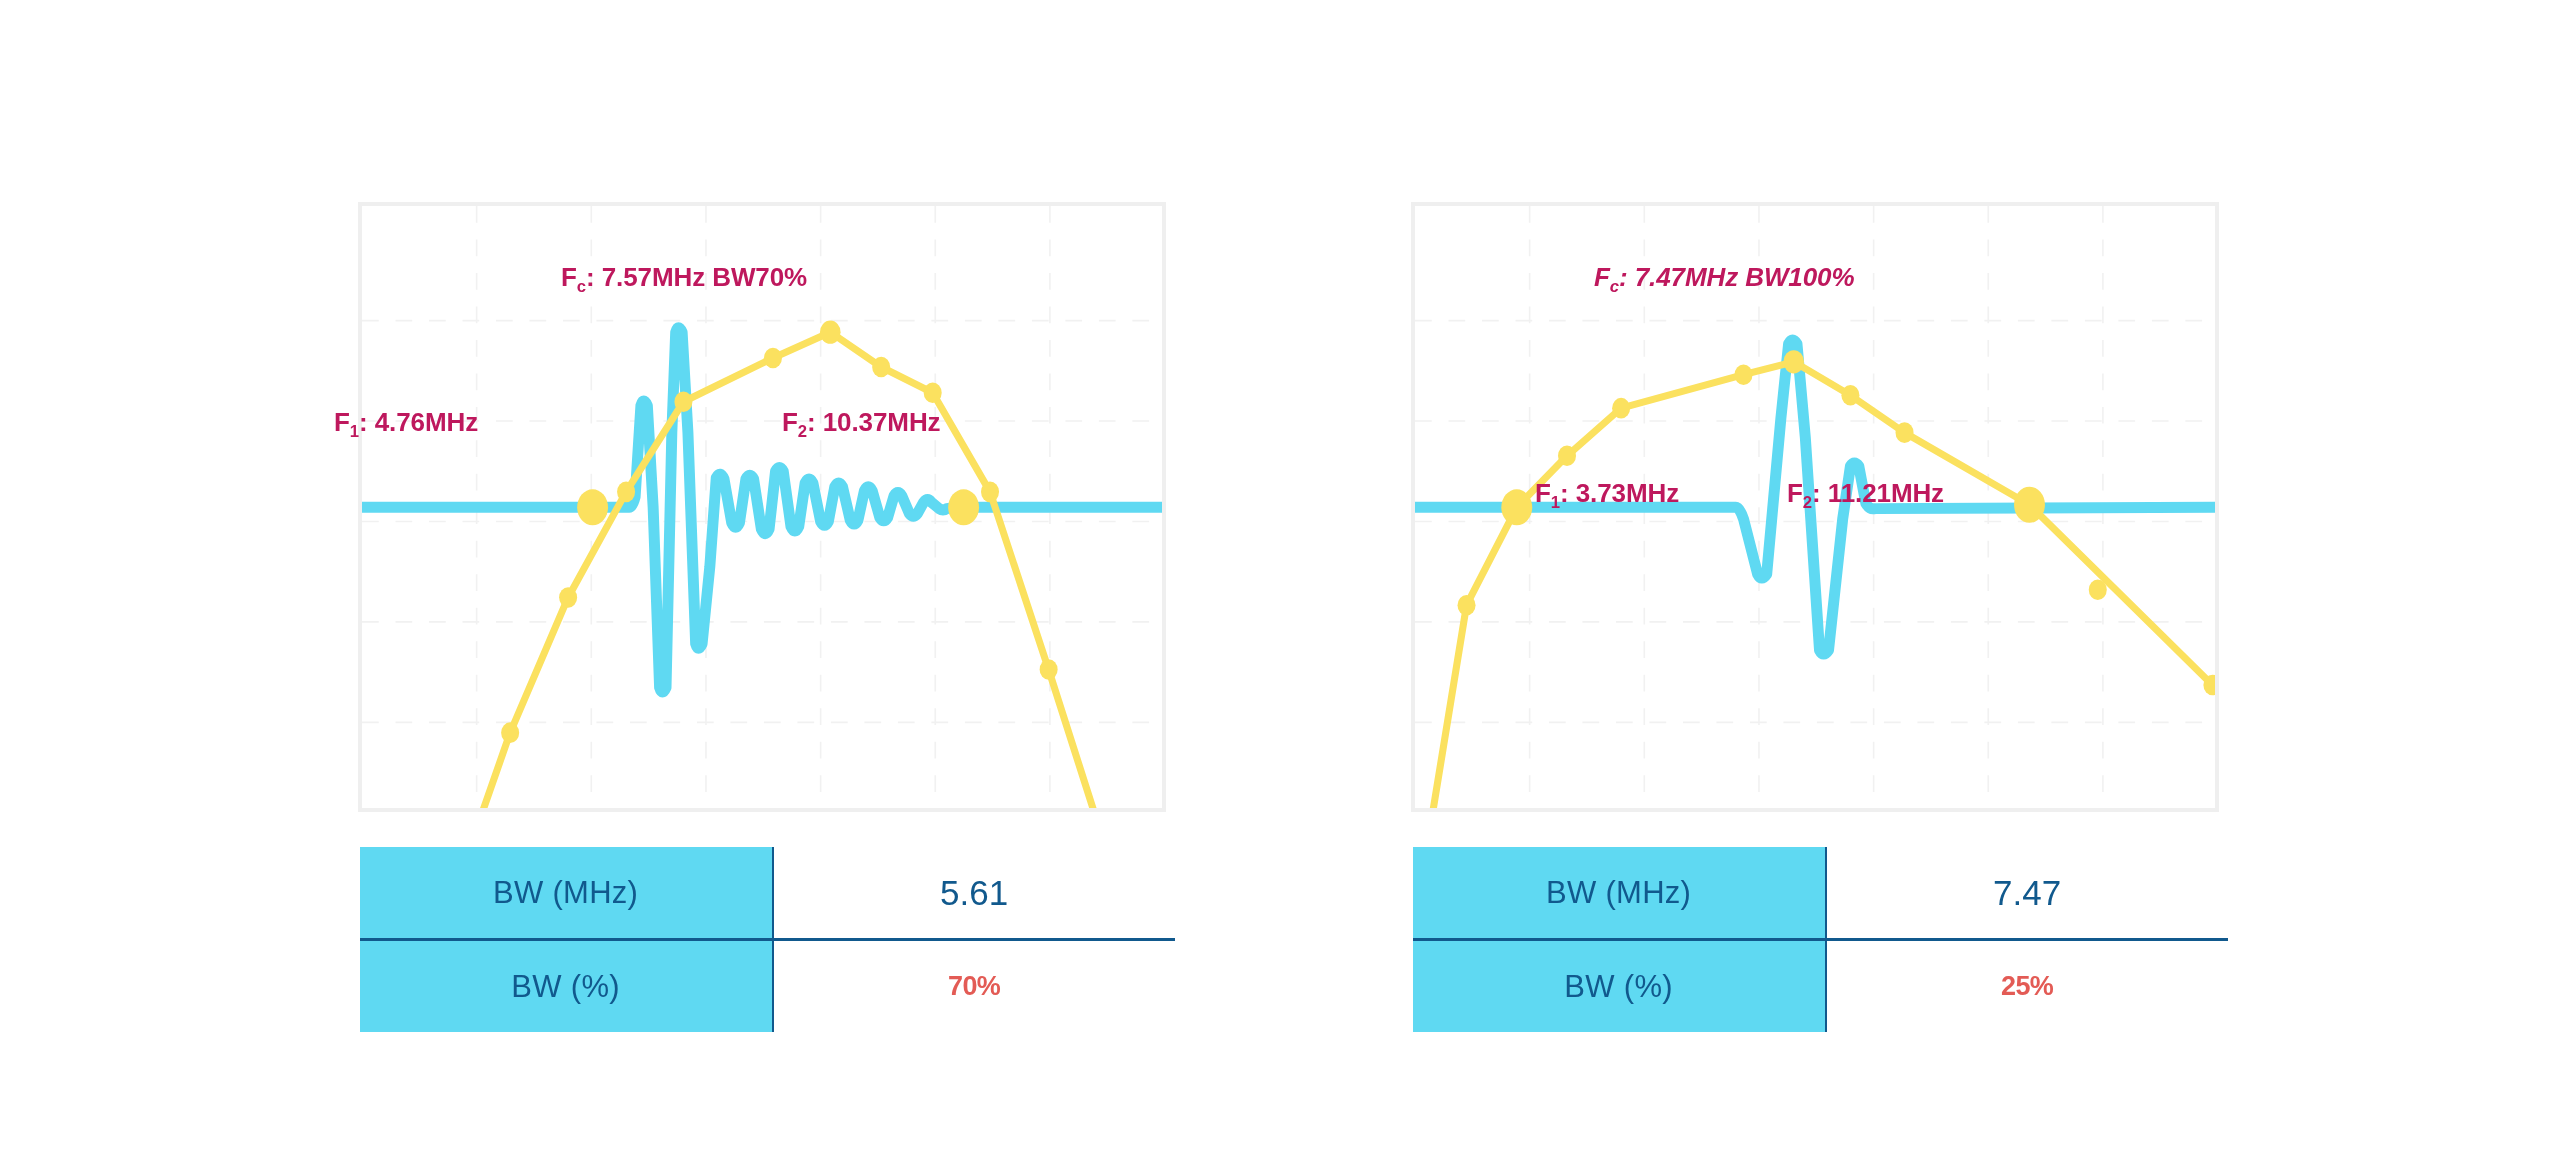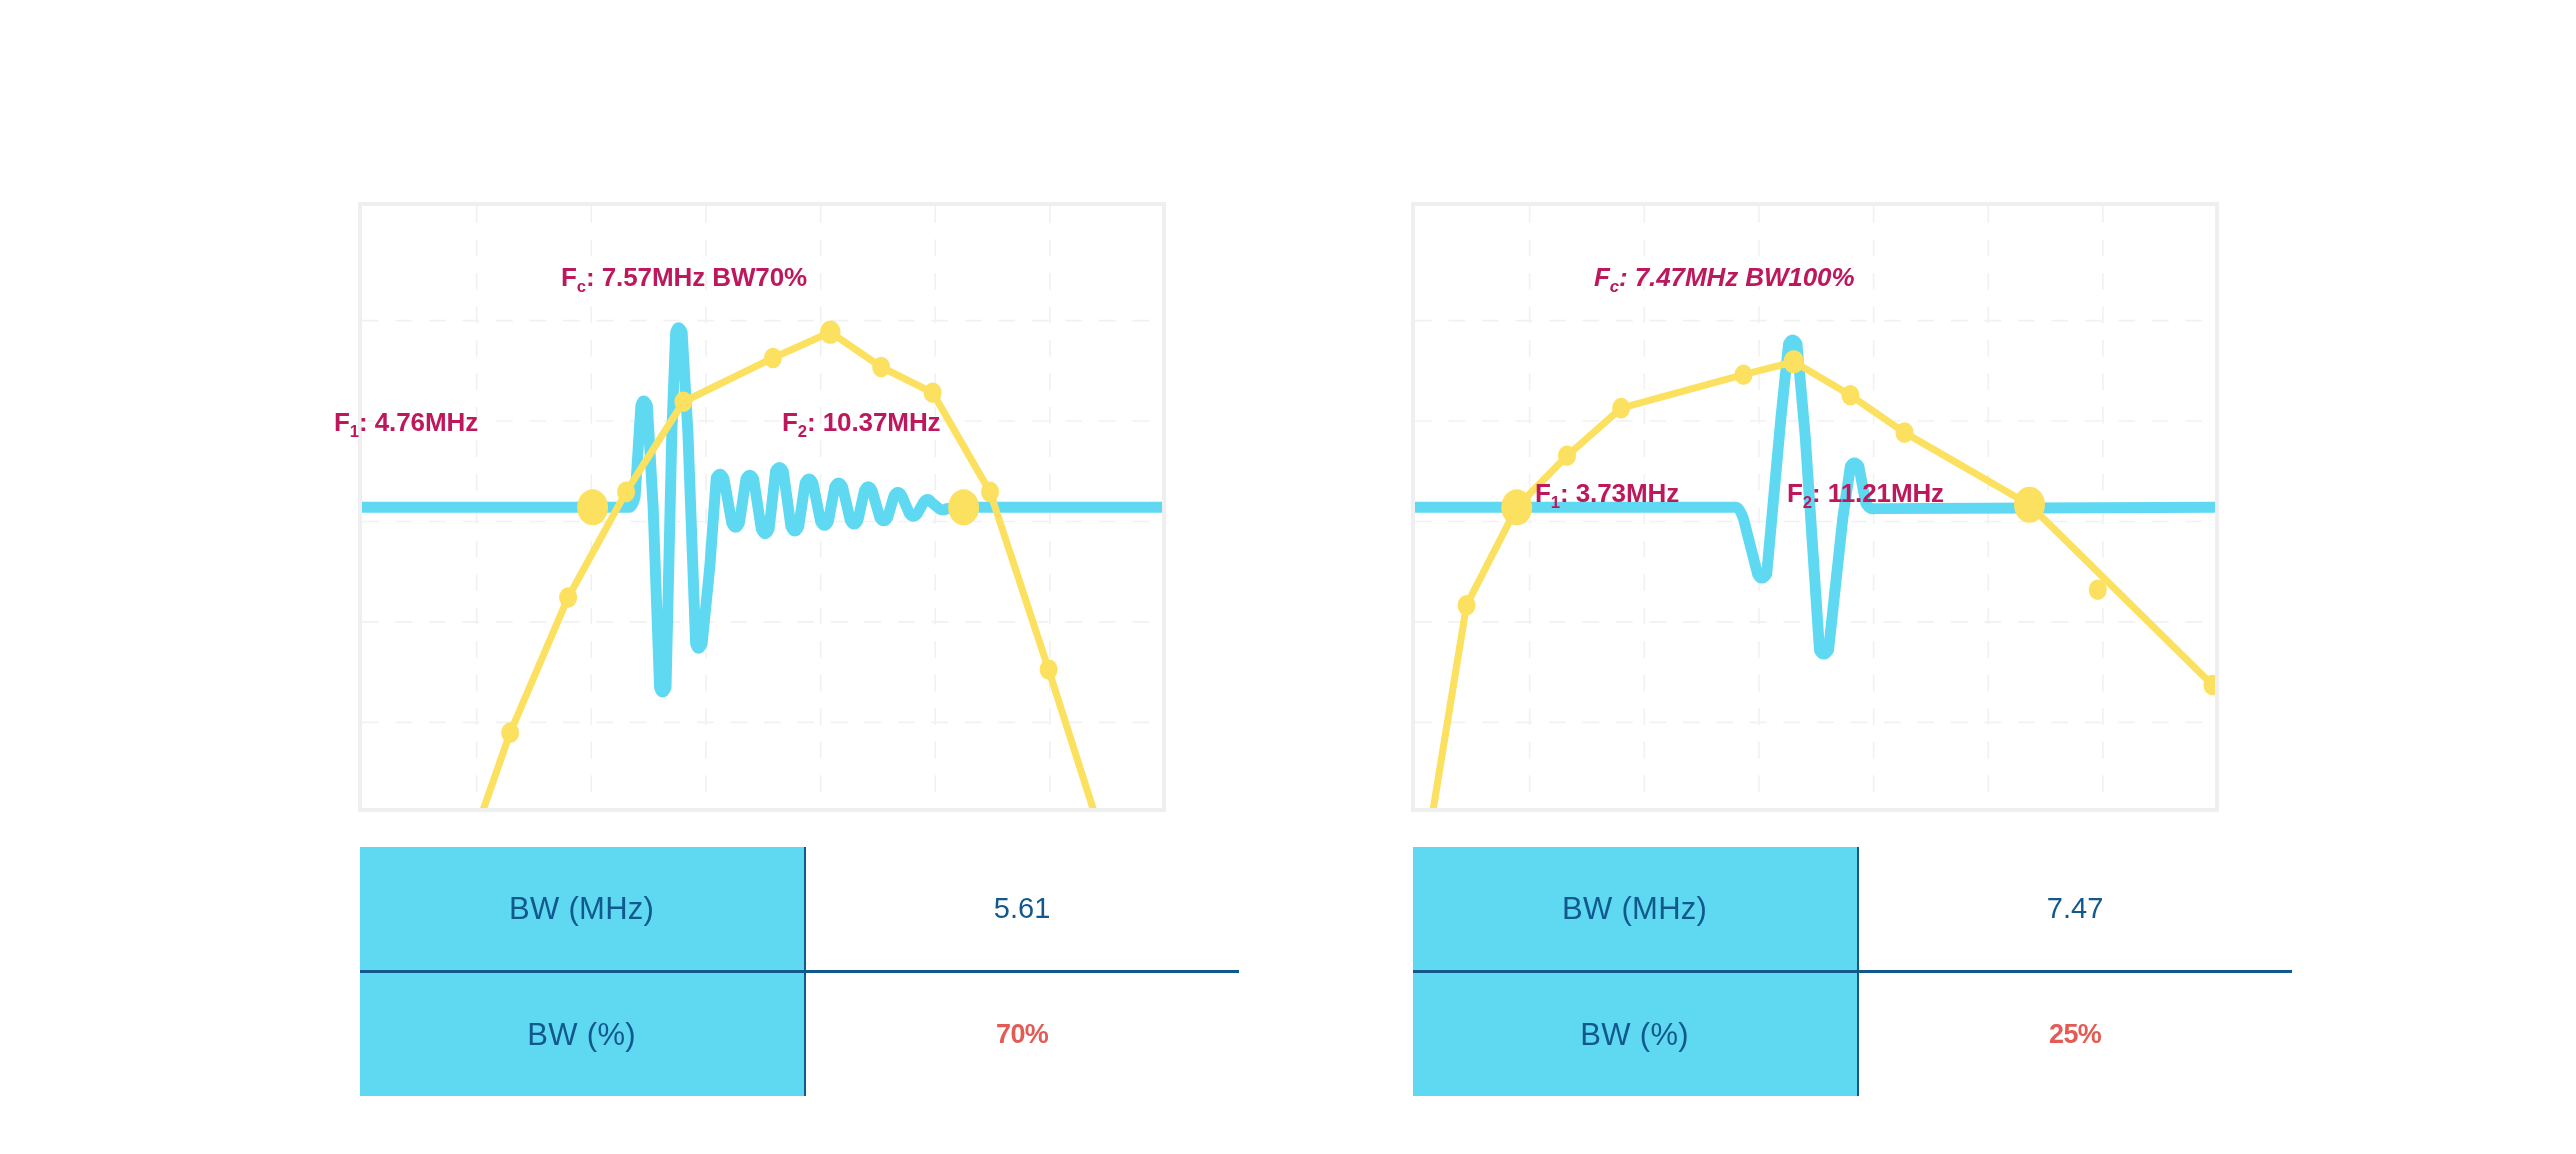--- a/index.html
+++ b/index.html
@@ -75,40 +75,40 @@
   
   .bw-table {
     position: absolute;
     left: 11.6px;
     top: 660px;
     width: 813px;
     border-collapse: collapse;
     table-layout: fixed;
   }
   .bw-table td {
-    padding: 16px;
+    padding: 0;
     margin: 0;
     height: 91px;
     vertical-align: middle;
     text-align: center;
   }
   .cell-label {
     width: 412px;
     background: #5FD9F2;
     color: #11598D;
     font-size: 31px;
     font-weight: normal;
     letter-spacing: 0.3px;
     border-right: 2.6px solid #11598D;
   }
   .cell-value {
     width: 401px;
     background: #ffffff;
     color: #11598D;
-    font-size: 29px;
+    font-size: 35px;
     font-weight: normal;
   }
   .row-divider td {
     border-bottom: 3.9px solid #11598D;
   }
   .cell-value.pct {
     color: #E35B55;
     font-size: 27px;
     font-weight: bold;
     letter-spacing: -0.6px;

